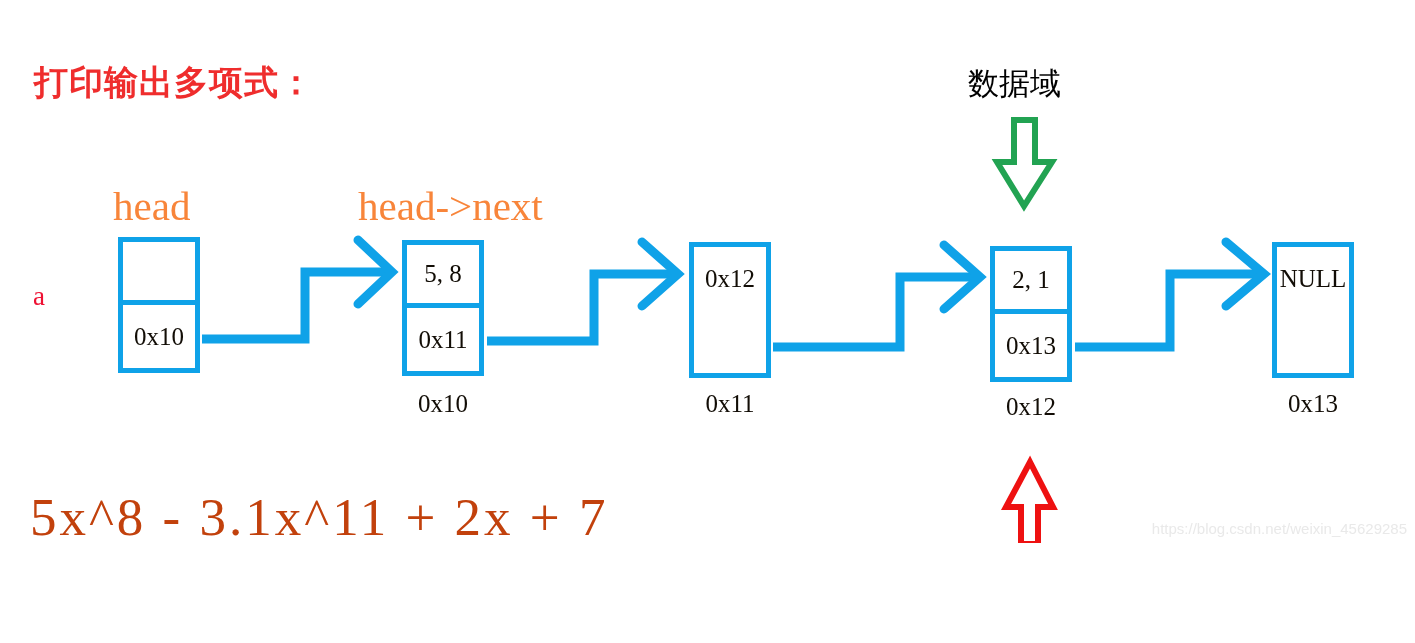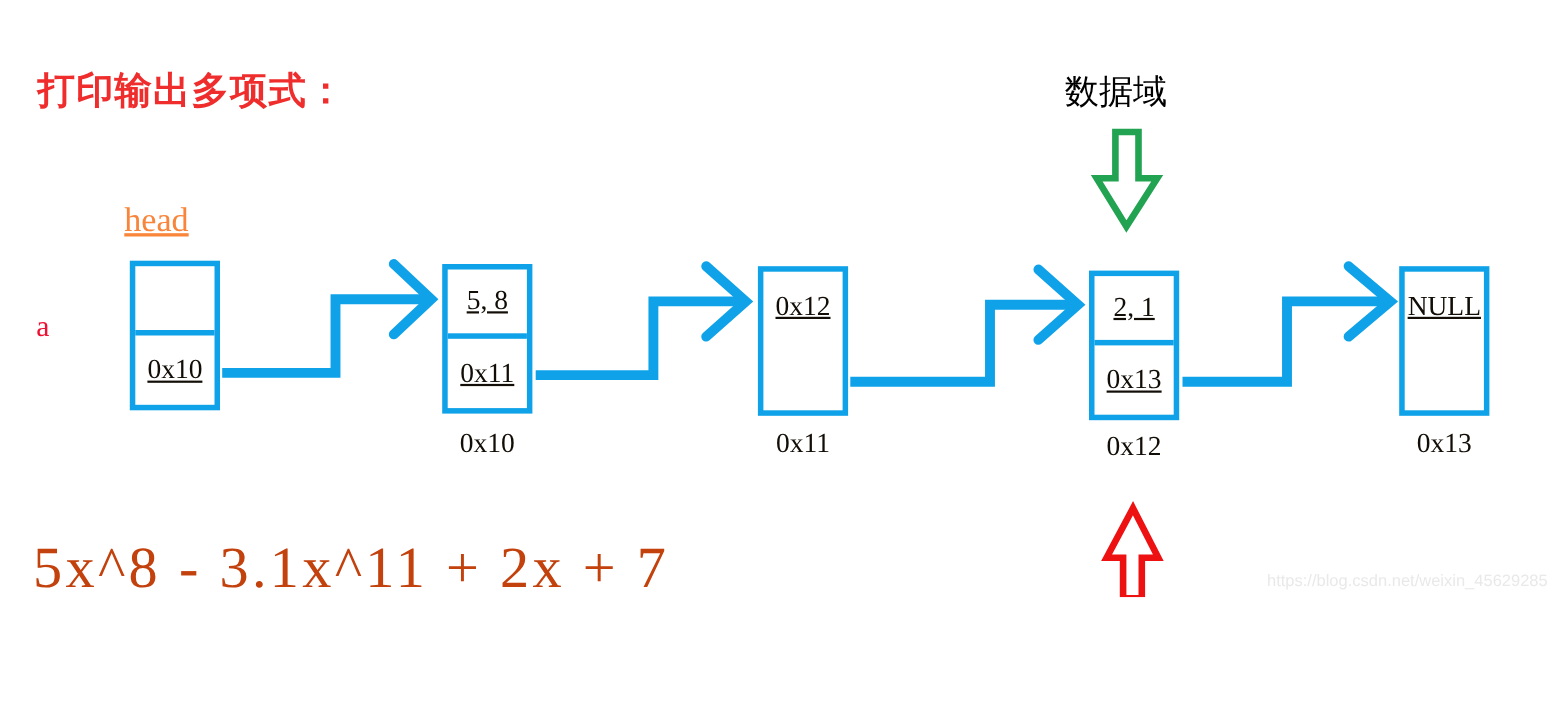--- a/index.html
+++ b/index.html
@@ -28,24 +28,23 @@
     font-size: 34px;
     font-weight: 700;
     color: #ef2d2d;
     letter-spacing: 1px;
     white-space: nowrap;
   }
 
   
   .ptr-label {
     font-family: "Liberation Serif", serif;
-    font-size: 31px;
+    font-size: 41px;
     color: #f8853a;
     white-space: nowrap;
-    text-decoration: underline;
   }
 
   
   #var-a {
     left: 33px;
     top: 281px;
     font-family: "Liberation Serif", serif;
     font-size: 27px;
     color: #ee1133;
   }
@@ -62,21 +61,20 @@
     height: 63px;
     box-sizing: border-box;
     display: flex;
     align-items: center;
     justify-content: center;
     font-family: "Liberation Serif", serif;
     font-size: 25px;
     color: #120d06;
     white-space: nowrap;
     overflow: visible;
-    text-decoration: underline;
   }
   .node-cell.data { border-bottom: 5px solid #0fa2e8; }
   .node-cell .overflow-txt {
     position: absolute;
     white-space: nowrap;
   }
 
   
   .addr-caption {
     font-family: "Liberation Serif", serif;
@@ -147,20 +145,21 @@
       <path d="M1075,347 L1170,347 L1170,274 L1262,274"></path>
       <path d="M1226,242 L1264,274 L1226,306" stroke-linecap="round"></path>
     </g>
 
     <polygon points="1014,120 1035,120 1035,162 1052,162 1024,206 997,162 1014,162" fill="#ffffff" stroke="#22a352" stroke-width="6" stroke-linejoin="miter"></polygon>
 
     <polygon points="1030,462 1053,507 1038,507 1038,544 1021,544 1021,507 1006,507" fill="#ffffff" stroke="#ee1111" stroke-width="6" stroke-linejoin="miter"></polygon>
   </svg>
 
   <div class="abs ptr-label" style="left:113px; top:182px;">head</div>
+  <div class="abs ptr-label" style="left:358px; top:182px;">head-&gt;next</div>
 
   <div class="abs" id="var-a">a</div>
 
   <div class="abs node" style="left:118px; top:237px;">
     <div class="node-cell data"></div>
     <div class="node-cell">0x10</div>
   </div>
   <div class="abs addr-caption" style="left:118px; top:388px; width:82px;"></div>
 
   <div class="abs node" style="left:402px; top:240px;">

